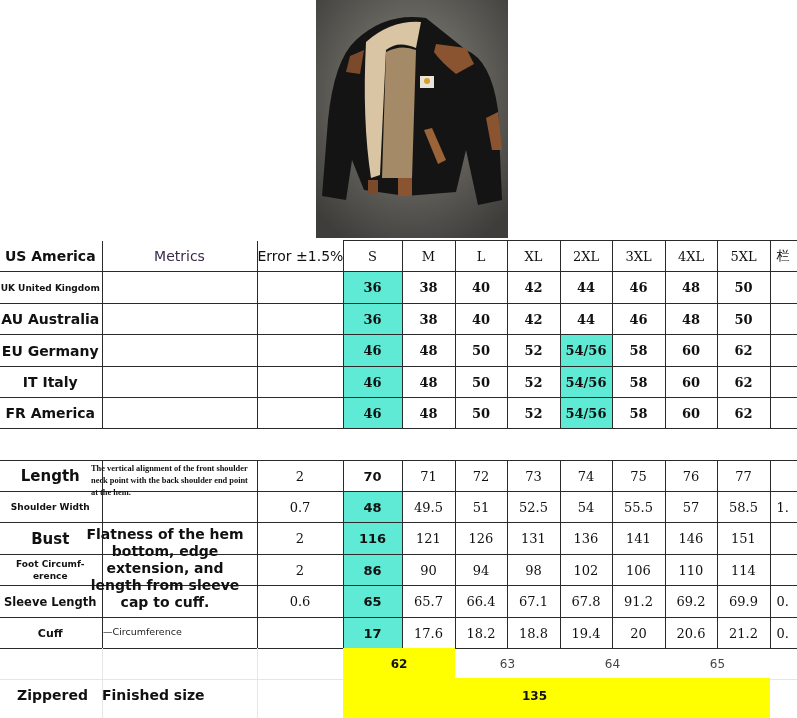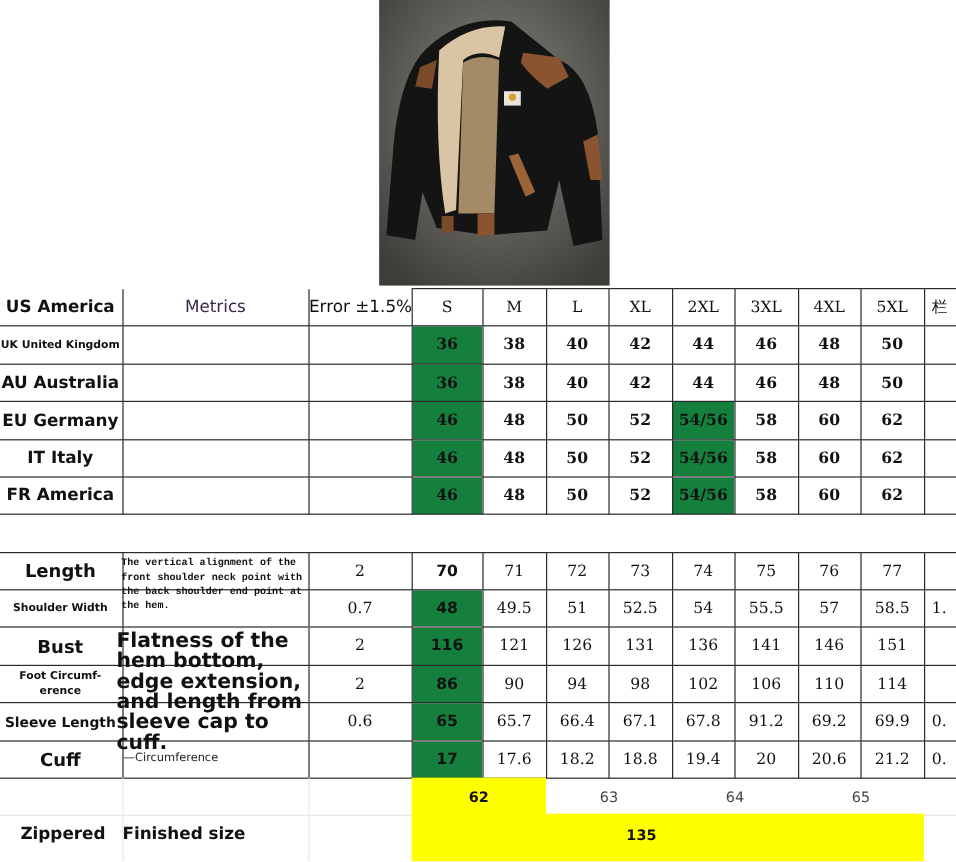--- a/index.html
+++ b/index.html
@@ -7,24 +7,24 @@
   .photo { position:absolute; left:316px; top:0; width:192px; height:238px; overflow:hidden; background:#5a5a55; }
   .photo svg { display:block; }
   table.grid { position:absolute; border-collapse:collapse; table-layout:fixed; }
   table.grid td { border:1px solid #2a2a2a; padding:0; text-align:center; vertical-align:middle; overflow:hidden; white-space:nowrap; }
   .lbl { font-family:"DejaVu Sans", sans-serif; font-weight:600; font-size:14px; }
   .lbl-sm { font-family:"DejaVu Sans", sans-serif; font-weight:600; font-size:9px; line-height:12px; white-space:normal !important; }
   .metrics-h { font-family:"DejaVu Sans", sans-serif; font-size:14px; color:#3a2a4a; }
   .mono { font-family:"DejaVu Serif", serif; font-size:13px; }
   .mono-b { font-family:"DejaVu Serif", serif; font-size:13px; font-weight:bold; }
   .sz { font-family:"DejaVu Serif", serif; font-size:13px; }
-  .yellow { background:#15803d; }
+  .yellow { background:#5eead4; }
   .bold-num { font-family:"DejaVu Sans", sans-serif; font-weight:bold; font-size:13px; }
-  .desc1 { position:absolute; left:101px; top:463px; width:158px; font-family:Liberation Mono, monospace; font-size:8.4px; line-height:12px; color:#111; font-weight:600; }
-  .desc2 { position:absolute; left:97px; top:526px; width:160px; font-family:"DejaVu Sans", sans-serif; font-size:17px; line-height:17px; color:#111; font-weight:bold; }
+  .desc1 { position:absolute; left:91px; top:463px; width:158px; font-family:Liberation Serif, serif; font-size:8.4px; line-height:12px; color:#111; font-weight:600; }
+  .desc2 { position:absolute; left:85px; top:526px; width:160px; font-family:"DejaVu Sans", sans-serif; font-size:14px; line-height:17px; color:#111; font-weight:bold;text-align:center; }
   .desc3 { position:absolute; left:103px; top:626px; font-family:"DejaVu Sans", sans-serif; font-size:9.5px; color:#222; }
   .bottom { position:absolute; left:0; top:648px; width:797px; height:70px; }
   .b-lbl { position:absolute; font-family:"DejaVu Sans", sans-serif; font-weight:600; font-size:14px; color:#111;margin-top:32px; }
   .y-block { position:absolute; background:#ffff00; }
   .b-val { position:absolute; font-family:"DejaVu Sans", sans-serif; font-size:12px; text-align:center; }
   .gline { position:absolute; background:#e6e6e6; }
 </style>
 </head>
 <body>
 
@@ -234,21 +234,21 @@
     <td class="mono">65.7</td>
     <td class="mono">66.4</td>
     <td class="mono">67.1</td>
     <td class="mono">67.8</td>
     <td class="mono">91.2</td>
     <td class="mono">69.2</td>
     <td class="mono">69.9</td>
     <td class="mono" style="text-align:left;padding-left:6px">0.</td>
   </tr>
   <tr style="height:31px">
-    <td class="lbl" style="border-left:none;font-size:15px">Cuff</td>
+    <td class="lbl" style="border-left:none;font-size:11px">Cuff</td>
     <td></td>
     <td class="mono"></td>
     <td class="bold-num yellow">17</td>
     <td class="mono">17.6</td>
     <td class="mono">18.2</td>
     <td class="mono">18.8</td>
     <td class="mono">19.4</td>
     <td class="mono">20</td>
     <td class="mono">20.6</td>
     <td class="mono">21.2</td>

